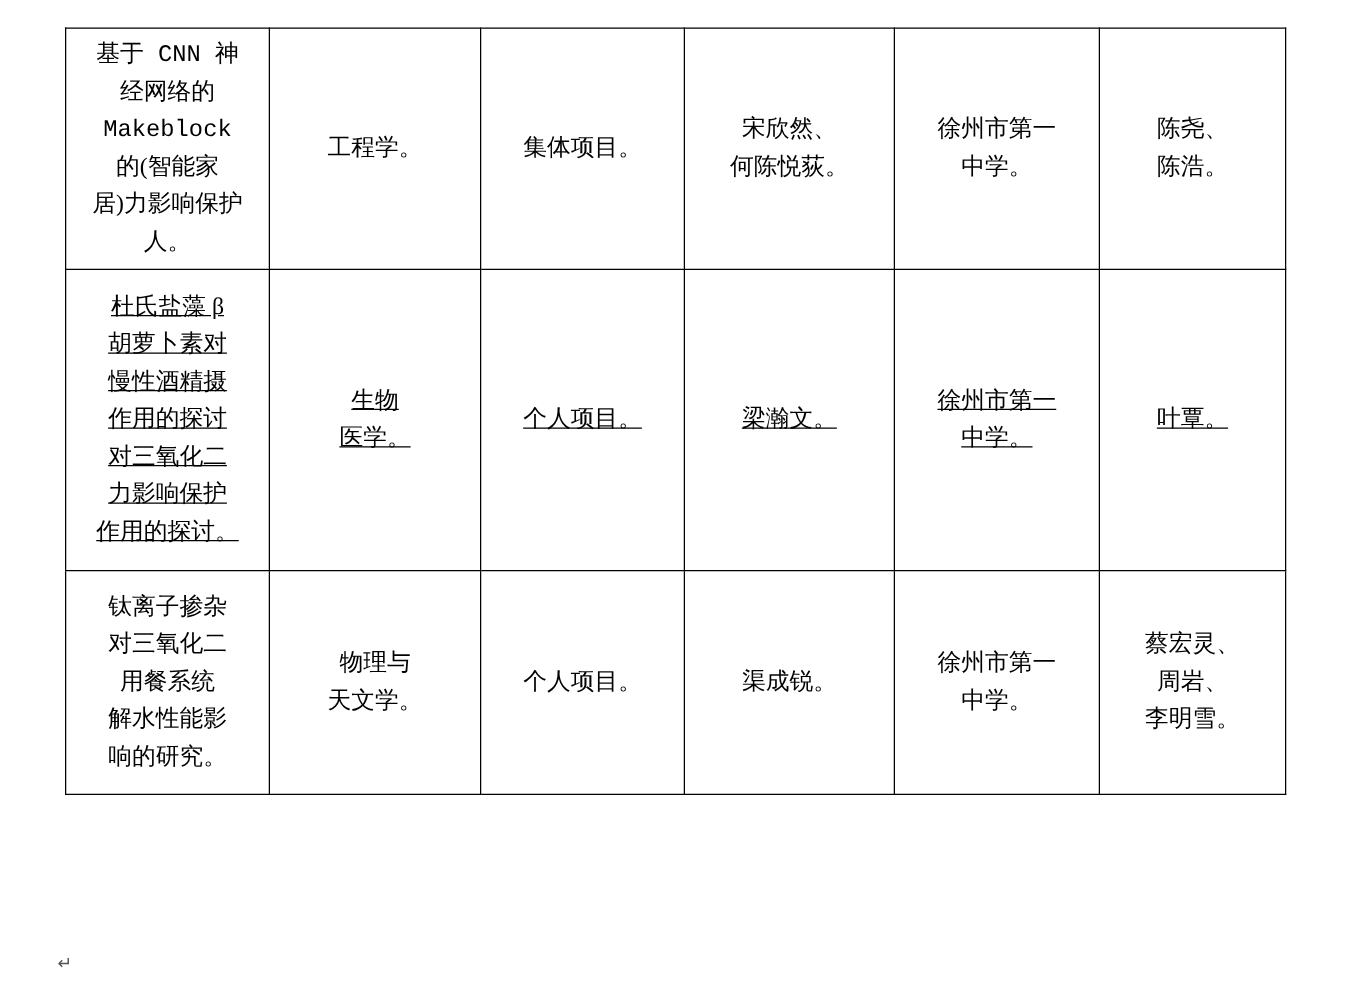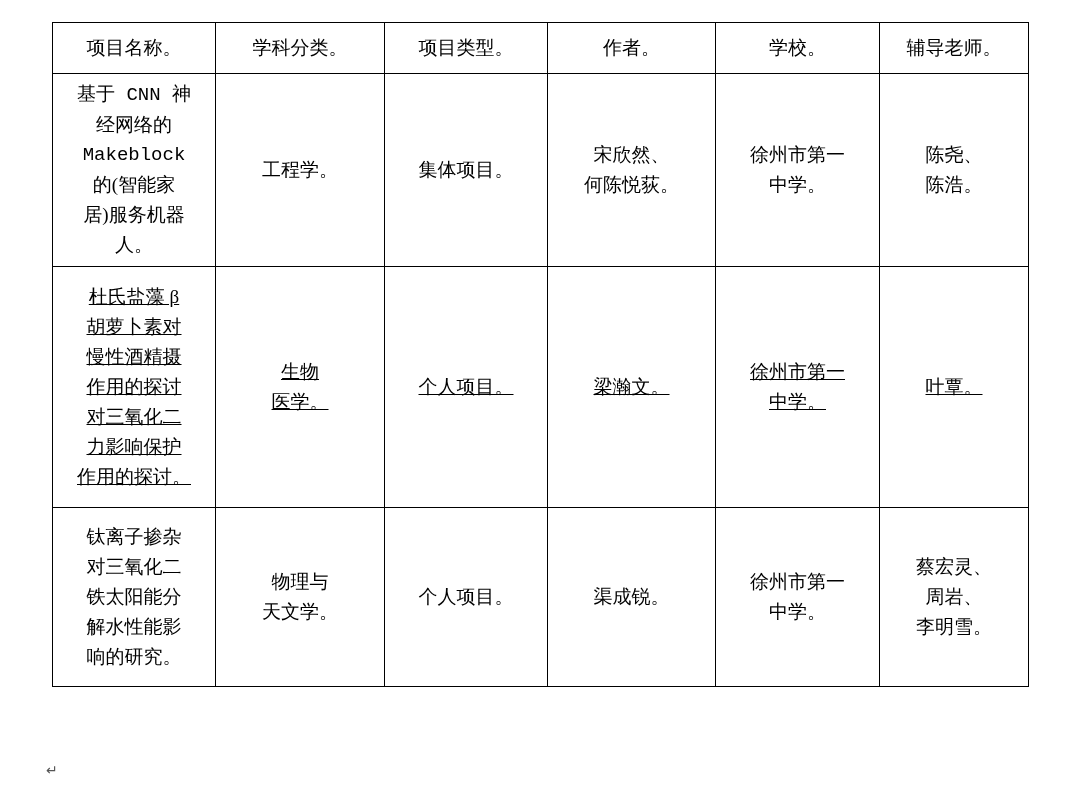--- a/index.html
+++ b/index.html
@@ -86,37 +86,29 @@
     <table class="doc-table">
       <colgroup>
         <col class="col-name">
         <col class="col-disc">
         <col class="col-type">
         <col class="col-auth">
         <col class="col-school">
         <col class="col-teach">
       </colgroup>
       <tbody>
-        <tr class="hdr">
-          <td>项目名称。</td>
-          <td>学科分类。</td>
-          <td>项目类型。</td>
-          <td>作者。</td>
-          <td>学校。</td>
-          <td>辅导老师。</td>
-        </tr>
 
 
         <tr class="row2">
           <td class="cell-name">
             <span class="linebreak mono-plain">基于 CNN 神</span>
             <span class="linebreak">经网络的</span>
             <span class="linebreak mono-underline">Makeblock</span>
             <span class="linebreak">的(智能家</span>
-            <span class="linebreak">居)服务机器</span>
+            <span class="linebreak">居)力影响保护</span>
             <span class="linebreak">人。</span>
           </td>
           <td>工程学。</td>
           <td>集体项目。</td>
           <td>
             <span class="linebreak">宋欣然、</span>
             <span class="linebreak">何陈悦荻。</span>
           </td>
           <td>
             <span class="linebreak">徐州市第一</span>
@@ -148,21 +140,21 @@
             <span class="linebreak">徐州市第一</span>
             <span class="linebreak">中学。</span>
           </td>
           <td>叶覃。</td>
         </tr>
 
         <tr class="row4">
           <td class="cell-name">
             <span class="linebreak">钛离子掺杂</span>
             <span class="linebreak">对三氧化二</span>
-            <span class="linebreak">铁太阳能分</span>
+            <span class="linebreak">用餐系统</span>
             <span class="linebreak">解水性能影</span>
             <span class="linebreak">响的研究。</span>
           </td>
           <td>
             <span class="linebreak">物理与</span>
             <span class="linebreak">天文学。</span>
           </td>
           <td>个人项目。</td>
           <td>渠成锐。</td>
           <td>

